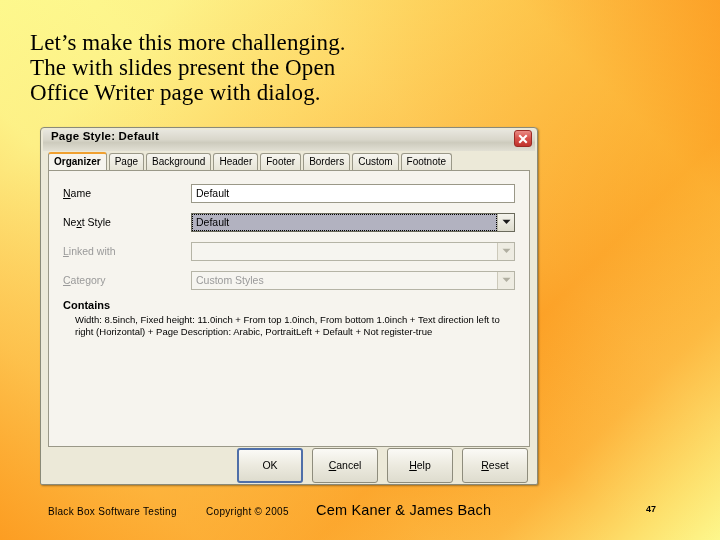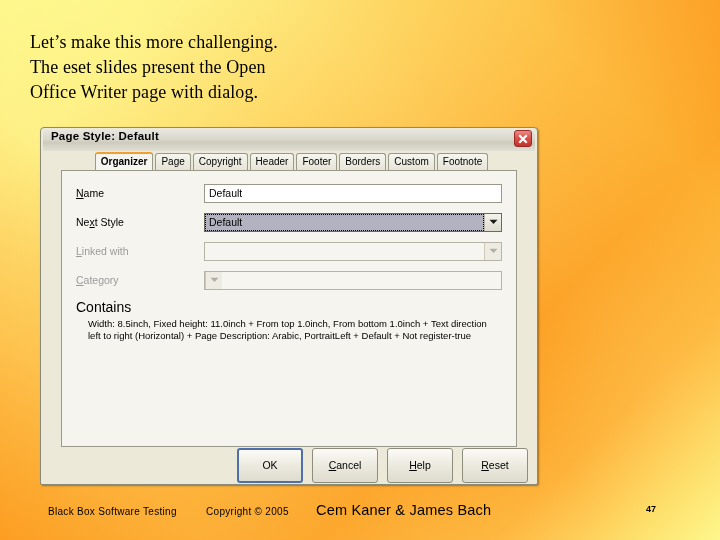--- a/index.html
+++ b/index.html
@@ -49,21 +49,21 @@
   }
   #slide > * { position: relative; z-index: 2; }
 
   
   #title-block {
     position: absolute;
     left: 30px;
     top: 30px;
     width: 430px;
     font-family: "Liberation Serif", serif;
-    font-size: 18px;
+    font-size: 23px;
     line-height: 25px;
     color: #000000;
     letter-spacing: 0.1px;
   }
   #title-block .tline { white-space: nowrap; }
 
   
   #dialog {
     position: absolute;
     left: 40px;
@@ -112,21 +112,20 @@
   .close-btn svg { display: block; }
 
   
   .tabstrip {
     height: 19px;
     padding: 2px 0 0 5px;
     display: flex;
     align-items: flex-end;
     gap: 2px;
     box-sizing: border-box;
-    justify-content: center;
   }
   .tab {
     font-family: "Liberation Sans", sans-serif;
     font-size: 10px;
     color: #000;
     background: linear-gradient(to bottom, #f6f5ef 0%, #e6e4d6 100%);
     border: 1px solid #9a9888;
     border-bottom: none;
     border-radius: 3px 3px 0 0;
     padding: 2px 5px 2px 5px;
@@ -141,21 +140,21 @@
     padding-top: 2px;
     position: relative;
     z-index: 3;
   }
 
   
   .tabpage {
     background: #f6f4ee;
     border: 1px solid #9a9888;
     height: 277px;
-    margin: 0 18px;
+    margin: 0 5px;
     box-sizing: border-box;
     padding: 12px 14px 0 14px;
     position: relative;
   }
 
   .form-row {
     display: flex;
     align-items: center;
     height: 20px;
     margin-bottom: 9px;
@@ -225,23 +224,24 @@
   .combo.selected .combo-arrow {
     background: linear-gradient(to bottom, #f4f3ec 0%, #dedcce 100%);
   }
   
   .combo.disabled { background: #f6f5f0; border-color: #b5b4a6; cursor: default; }
   .combo.disabled .combo-val { color: #9a9a9a; }
   .combo.disabled .combo-arrow { background: #eeece2; border-left-color: #ccc9ba; }
 
   .contains-label {
     font-family: "Liberation Sans", sans-serif;
-    font-size: 14px;
+    font-size: 11px;
     color: #000;
     margin: 4px 0 3px 0;
+    font-weight: bold;
   }
   .contains-text {
     font-family: "Liberation Sans", sans-serif;
     font-size: 9.5px;
     line-height: 11.5px;
     color: #000;
     padding-left: 12px;
     padding-right: 6px;
   }
 
@@ -324,39 +324,39 @@
     text-align: right;
   }
 </style>
 </head>
 <body>
 
 <div id="slide">
 
   <div id="title-block">
     <div class="tline">Let’s make this more challenging.</div>
-    <div class="tline">The eset slides present the Open</div>
+    <div class="tline">The with slides present the Open</div>
     <div class="tline">Office Writer page with dialog.</div>
   </div>
 
   <div id="dialog">
 
     <div class="titlebar">
       <div class="titlebar-text">Page Style: Default</div>
       <div class="close-btn">
         <svg width="10" height="10" viewBox="0 0 10 10">
           <path d="M2 2 L8 8 M8 2 L2 8" stroke="#ffffff" stroke-width="2.1" stroke-linecap="square" fill="none"></path>
         </svg>
       </div>
     </div>
 
     <div class="tabstrip">
       <div class="tab active">Organizer</div>
       <div class="tab">Page</div>
-      <div class="tab">Copyright</div>
+      <div class="tab">Background</div>
       <div class="tab">Header</div>
       <div class="tab">Footer</div>
       <div class="tab">Borders</div>
       <div class="tab">Custom</div>
       <div class="tab">Footnote</div>
     </div>
 
     <div class="tabpage">
 
       <div class="form-row">
@@ -384,20 +384,21 @@
             <svg width="9" height="6" viewBox="0 0 9 6">
                 <path d="M0.5 0.8 L4.5 5 L8.5 0.8 Z" fill="#b0aea0"></path>
               </svg>
           </div>
         </div>
       </div>
 
       <div class="form-row">
         <div class="form-label disabled"><u>C</u>ategory</div>
         <div class="combo disabled">
+          <div class="combo-val">Custom Styles</div>
           <div class="combo-arrow">
             <svg width="9" height="6" viewBox="0 0 9 6">
                 <path d="M0.5 0.8 L4.5 5 L8.5 0.8 Z" fill="#b0aea0"></path>
               </svg>
           </div>
         </div>
       </div>
 
       <div class="contains-label">Contains</div>
       <div class="contains-text">Width: 8.5inch, Fixed height: 11.0inch + From top 1.0inch, From bottom 1.0inch + Text direction left to right (Horizontal) + Page Description: Arabic, PortraitLeft + Default + Not register-true</div>

